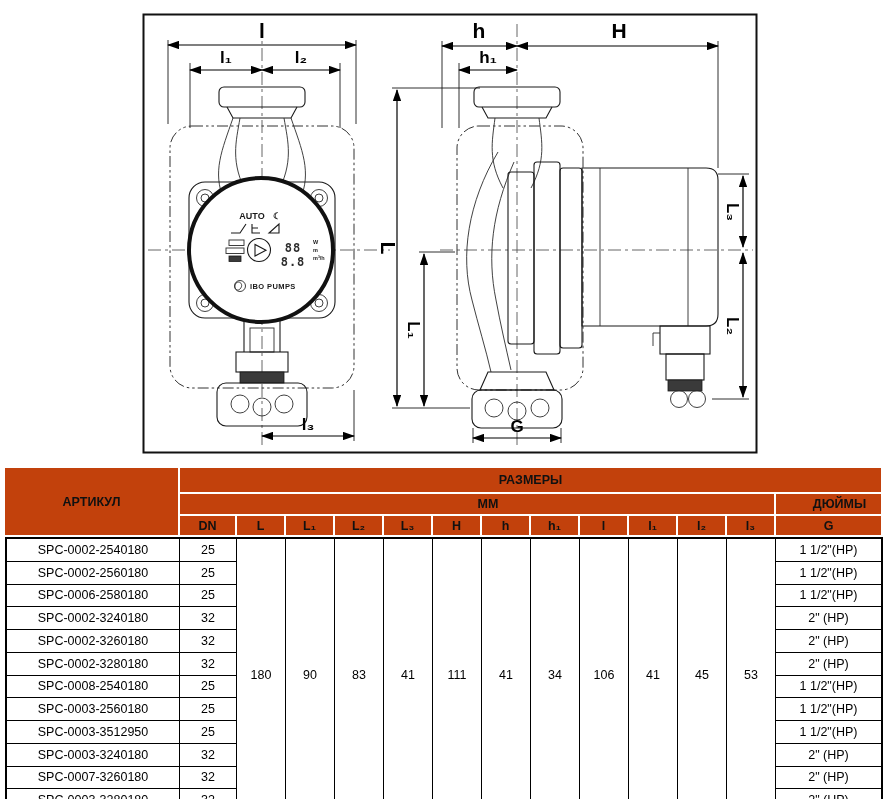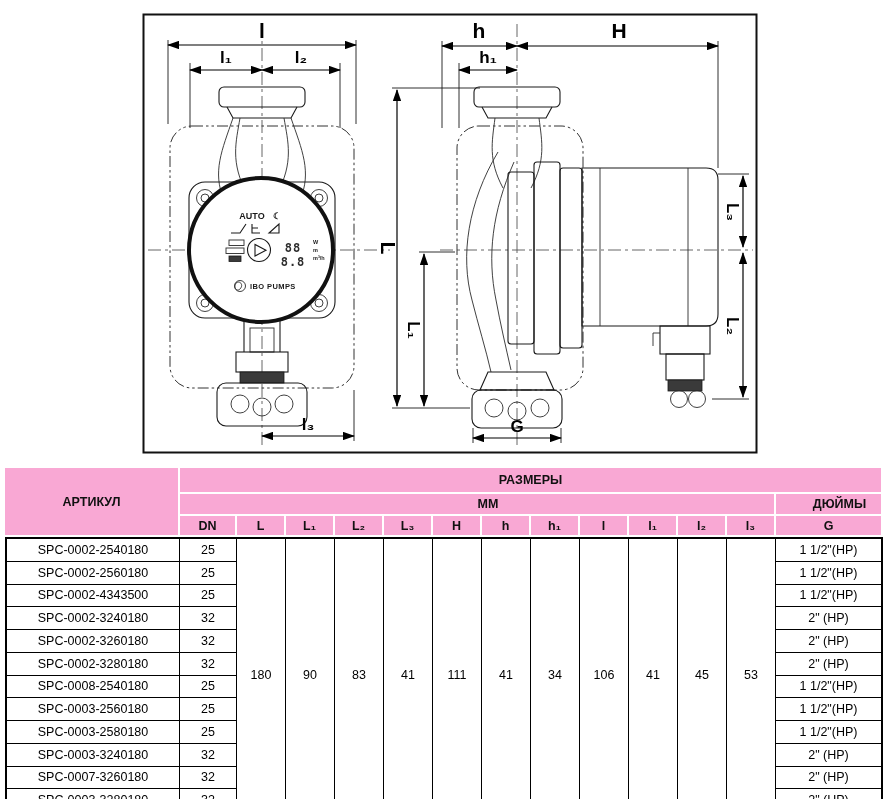--- a/index.html
+++ b/index.html
@@ -17,21 +17,21 @@
   .dark{fill:#3a3a3a;stroke:#1a1a1a;stroke-width:0.8;}
   .dimlbl{font:bold 21px "Liberation Sans",sans-serif;fill:#000;}
   .dimlbl2{font:bold 17px "Liberation Sans",sans-serif;fill:#000;}
   .facetxt{font:bold 9px "Liberation Sans",sans-serif;fill:#1a1a1a;}
   .segtxt{font:bold 12px "DejaVu Sans Mono",monospace;fill:#2e2e2e;letter-spacing:1px;}
   .unittxt{font:bold 5.5px "Liberation Sans",sans-serif;fill:#1a1a1a;}
   .brandtxt{font:bold 7.5px "Liberation Sans",sans-serif;fill:#1a1a1a;letter-spacing:.4px;}
 
   
   #spec-table{position:absolute;top:468px;left:5px;width:878px;border-collapse:separate;border-spacing:0;table-layout:fixed;}
-  #spec-table th{background:#f9a8d4;color:#111;font:bold 12.5px "Liberation Sans",sans-serif;
+  #spec-table th{background:#c2410c;color:#111;font:bold 12.5px "Liberation Sans",sans-serif;
     border-right:2px solid #fff;border-bottom:2px solid #fff;text-align:center;vertical-align:middle;padding:0;}
   #spec-table thead tr.r1 th{height:24px;}
   #spec-table thead tr.r2 th{height:20px;padding-left:22px;}
   #spec-table thead tr.r3 th{height:19px;}
   #spec-table td{font:12.5px "Liberation Sans",sans-serif;color:#000;text-align:center;vertical-align:middle;
     height:21.75px;padding:0;border-right:1.5px solid #000;border-bottom:1.5px solid #000;background:#fff;}
   #spec-table tbody tr:first-child td{border-top:2px solid #000;}
   #spec-table tbody td:first-child{border-left:2px solid #000;}
   #spec-table td.col-g{border-right:2px solid #000;}
   #spec-table tbody tr:last-child td,#spec-table td.merged{border-bottom:2px solid #000;}
@@ -267,21 +267,21 @@
         <td class="merged" rowspan="12">45</td>
         <td class="merged" rowspan="12">53</td>
         <td class="col-g">1 1/2"(НР)</td>
       </tr>
       <tr>
         <td>SPC-0002-2560180</td>
         <td>25</td>
         <td class="col-g">1 1/2"(НР)</td>
       </tr>
       <tr>
-        <td>SPC-0002-4343500</td>
+        <td>SPC-0006-2580180</td>
         <td>25</td>
         <td class="col-g">1 1/2"(НР)</td>
       </tr>
       <tr>
         <td>SPC-0002-3240180</td>
         <td>32</td>
         <td class="col-g">2" (НР)</td>
       </tr>
       <tr>
         <td>SPC-0002-3260180</td>
@@ -297,21 +297,21 @@
         <td>SPC-0008-2540180</td>
         <td>25</td>
         <td class="col-g">1 1/2"(НР)</td>
       </tr>
       <tr>
         <td>SPC-0003-2560180</td>
         <td>25</td>
         <td class="col-g">1 1/2"(НР)</td>
       </tr>
       <tr>
-        <td>SPC-0003-2580180</td>
+        <td>SPC-0003-3512950</td>
         <td>25</td>
         <td class="col-g">1 1/2"(НР)</td>
       </tr>
       <tr>
         <td>SPC-0003-3240180</td>
         <td>32</td>
         <td class="col-g">2" (НР)</td>
       </tr>
       <tr>
         <td>SPC-0007-3260180</td>

